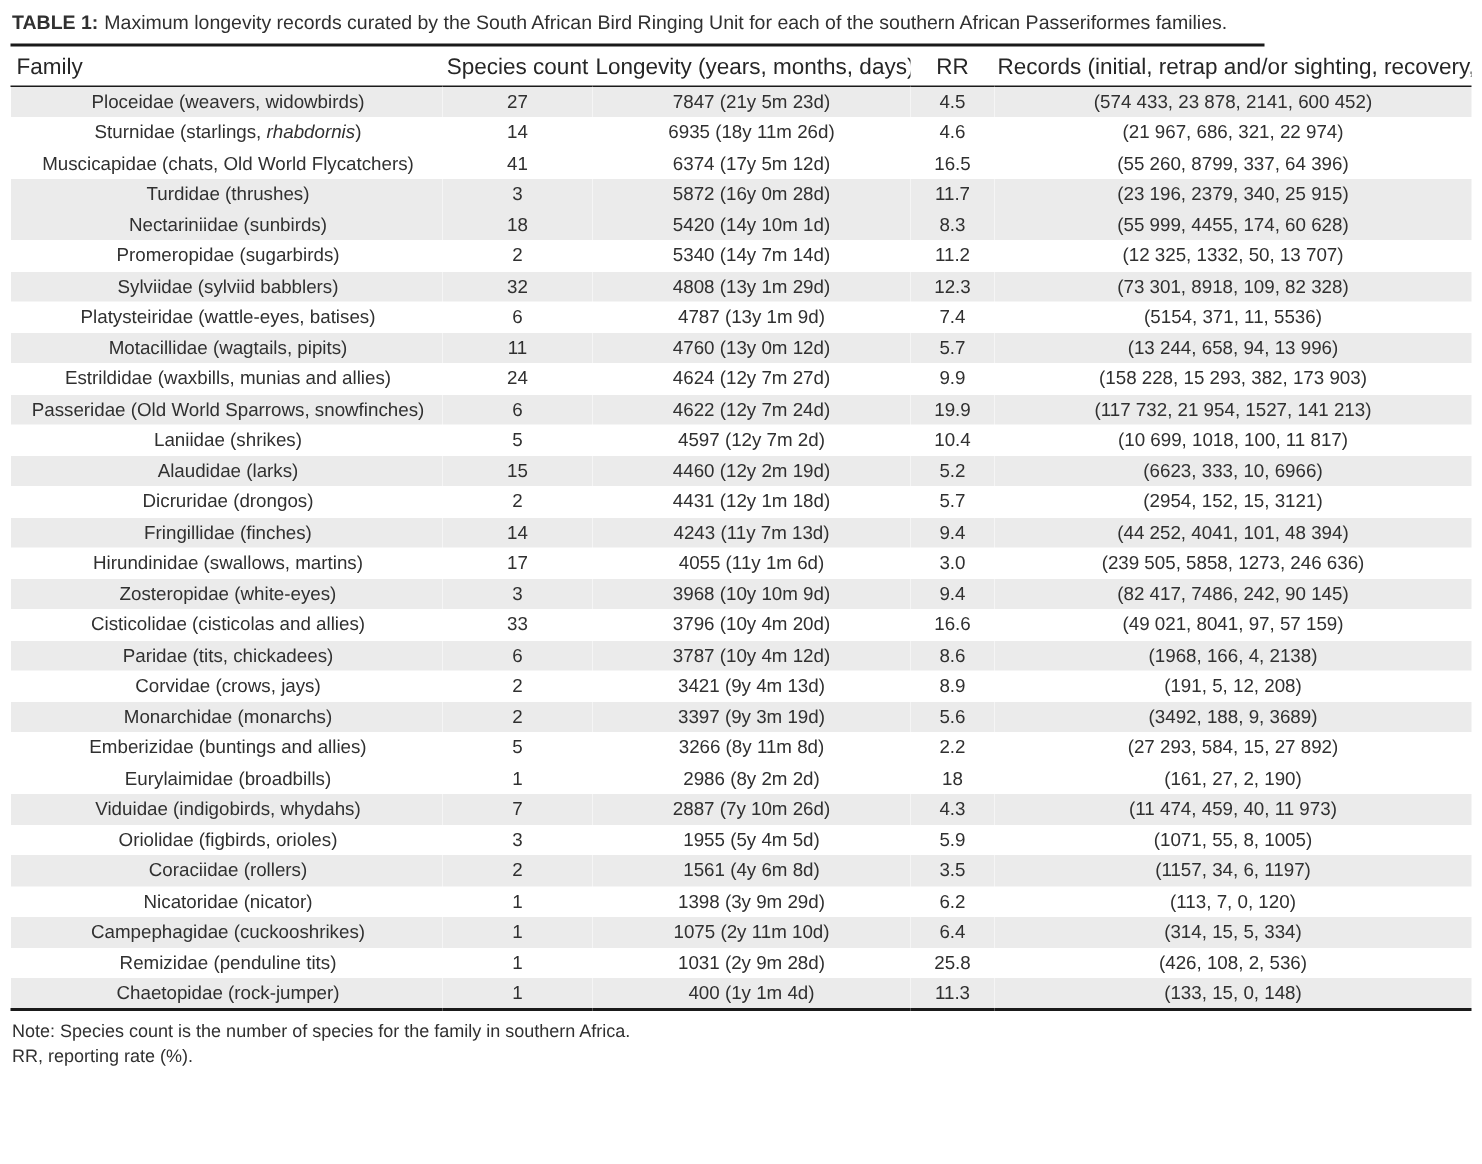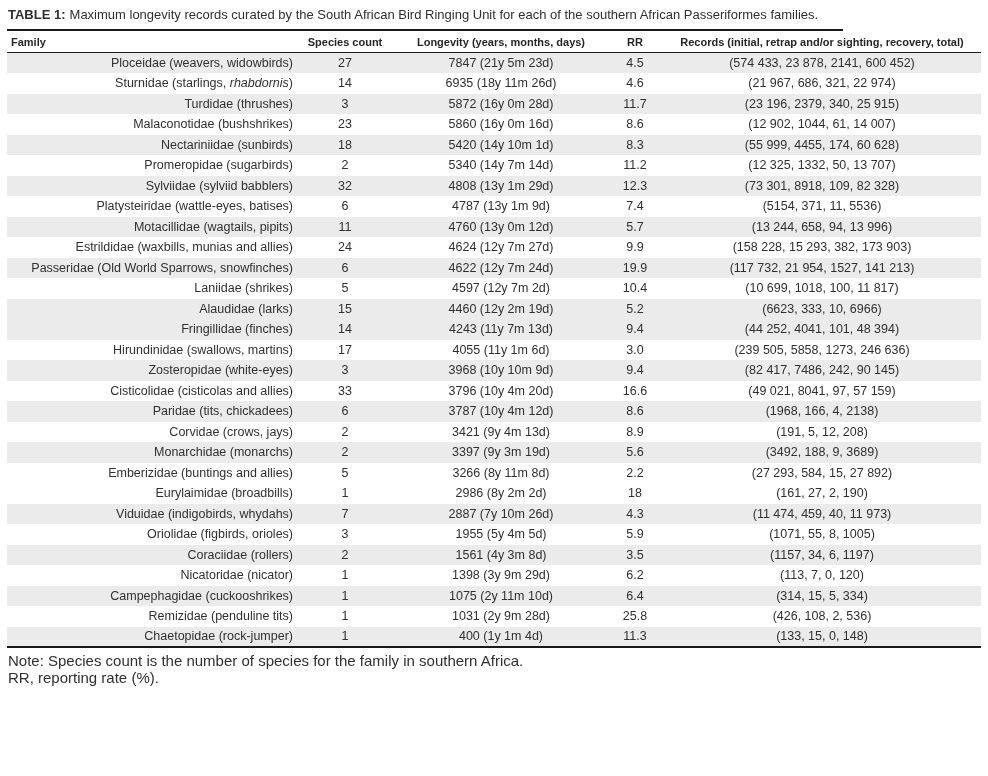--- a/index.html
+++ b/index.html
@@ -27,42 +27,42 @@
     margin-right: 4px;
   }
   table.data-table {
     width: 100%;
     border-collapse: collapse;
     table-layout: fixed;
     font-size: 12.5px;
     border-bottom: 2px solid #1a1a1a;
   }
   thead th {
-    font-weight: bold;
-    font-size: 11px;
+    font-weight: normal;
+    font-size: 15px;
     text-align: center;
     padding: 4.5px 2px;
     border-bottom: 1.5px solid #1a1a1a;
     color: #262626;
     white-space: nowrap;
     overflow: hidden;
   }
   thead th.col-family { text-align: left; padding-left: 4px; }
   tbody td {
     height: 20.5px;
     padding: 0 2px;
     text-align: center;
     vertical-align: middle;
     white-space: nowrap;
     overflow: hidden;
   }
-  tbody td.cell-family { text-align: right; padding-left: 4px; }
+  tbody td.cell-family { text-align: center; padding-left: 4px; }
   tbody tr.stripe { background: var(--stripe, #ebebeb); }
   .notes {
-    font-size: 15px;
+    font-size: 12px;
     line-height: 16px;
     padding: 5px 1px 0 1px;
     color: #303030;
   }
   .notes p { margin: 0 0 1px 0; }
 </style>
 </head>
 <body style="--stripe: #ebebeb;">
 
 <div class="page">
@@ -96,34 +96,34 @@
           <td>4.5</td>
           <td>(574 433, 23 878, 2141, 600 452)</td>
         </tr>
         <tr>
           <td class="cell-family">Sturnidae (starlings, <i>rhabdornis</i>)</td>
           <td>14</td>
           <td>6935 (18y 11m 26d)</td>
           <td>4.6</td>
           <td>(21 967, 686, 321, 22 974)</td>
         </tr>
+        <tr>
+          <td class="cell-family">Muscicapidae (chats, Old World Flycatchers)</td>
+          <td>41</td>
+          <td>6374 (17y 5m 12d)</td>
+          <td>16.5</td>
+          <td>(55 260, 8799, 337, 64 396)</td>
+        </tr>
         <tr class="stripe">
           <td class="cell-family">Turdidae (thrushes)</td>
           <td>3</td>
           <td>5872 (16y 0m 28d)</td>
           <td>11.7</td>
           <td>(23 196, 2379, 340, 25 915)</td>
         </tr>
-        <tr>
-          <td class="cell-family">Malaconotidae (bushshrikes)</td>
-          <td>23</td>
-          <td>5860 (16y 0m 16d)</td>
-          <td>8.6</td>
-          <td>(12 902, 1044, 61, 14 007)</td>
-        </tr>
         <tr class="stripe">
           <td class="cell-family">Nectariniidae (sunbirds)</td>
           <td>18</td>
           <td>5420 (14y 10m 1d)</td>
           <td>8.3</td>
           <td>(55 999, 4455, 174, 60 628)</td>
         </tr>
         <tr>
           <td class="cell-family">Promeropidae (sugarbirds)</td>
           <td>2</td>
@@ -173,20 +173,27 @@
           <td>10.4</td>
           <td>(10 699, 1018, 100, 11 817)</td>
         </tr>
         <tr class="stripe">
           <td class="cell-family">Alaudidae (larks)</td>
           <td>15</td>
           <td>4460 (12y 2m 19d)</td>
           <td>5.2</td>
           <td>(6623, 333, 10, 6966)</td>
         </tr>
+        <tr>
+          <td class="cell-family">Dicruridae (drongos)</td>
+          <td>2</td>
+          <td>4431 (12y 1m 18d)</td>
+          <td>5.7</td>
+          <td>(2954, 152, 15, 3121)</td>
+        </tr>
         <tr class="stripe">
           <td class="cell-family">Fringillidae (finches)</td>
           <td>14</td>
           <td>4243 (11y 7m 13d)</td>
           <td>9.4</td>
           <td>(44 252, 4041, 101, 48 394)</td>
         </tr>
         <tr>
           <td class="cell-family">Hirundinidae (swallows, martins)</td>
           <td>17</td>
@@ -253,21 +260,21 @@
         <tr>
           <td class="cell-family">Oriolidae (figbirds, orioles)</td>
           <td>3</td>
           <td>1955 (5y 4m 5d)</td>
           <td>5.9</td>
           <td>(1071, 55, 8, 1005)</td>
         </tr>
         <tr class="stripe">
           <td class="cell-family">Coraciidae (rollers)</td>
           <td>2</td>
-          <td>1561 (4y 3m 8d)</td>
+          <td>1561 (4y 6m 8d)</td>
           <td>3.5</td>
           <td>(1157, 34, 6, 1197)</td>
         </tr>
         <tr>
           <td class="cell-family">Nicatoridae (nicator)</td>
           <td>1</td>
           <td>1398 (3y 9m 29d)</td>
           <td>6.2</td>
           <td>(113, 7, 0, 120)</td>
         </tr>

